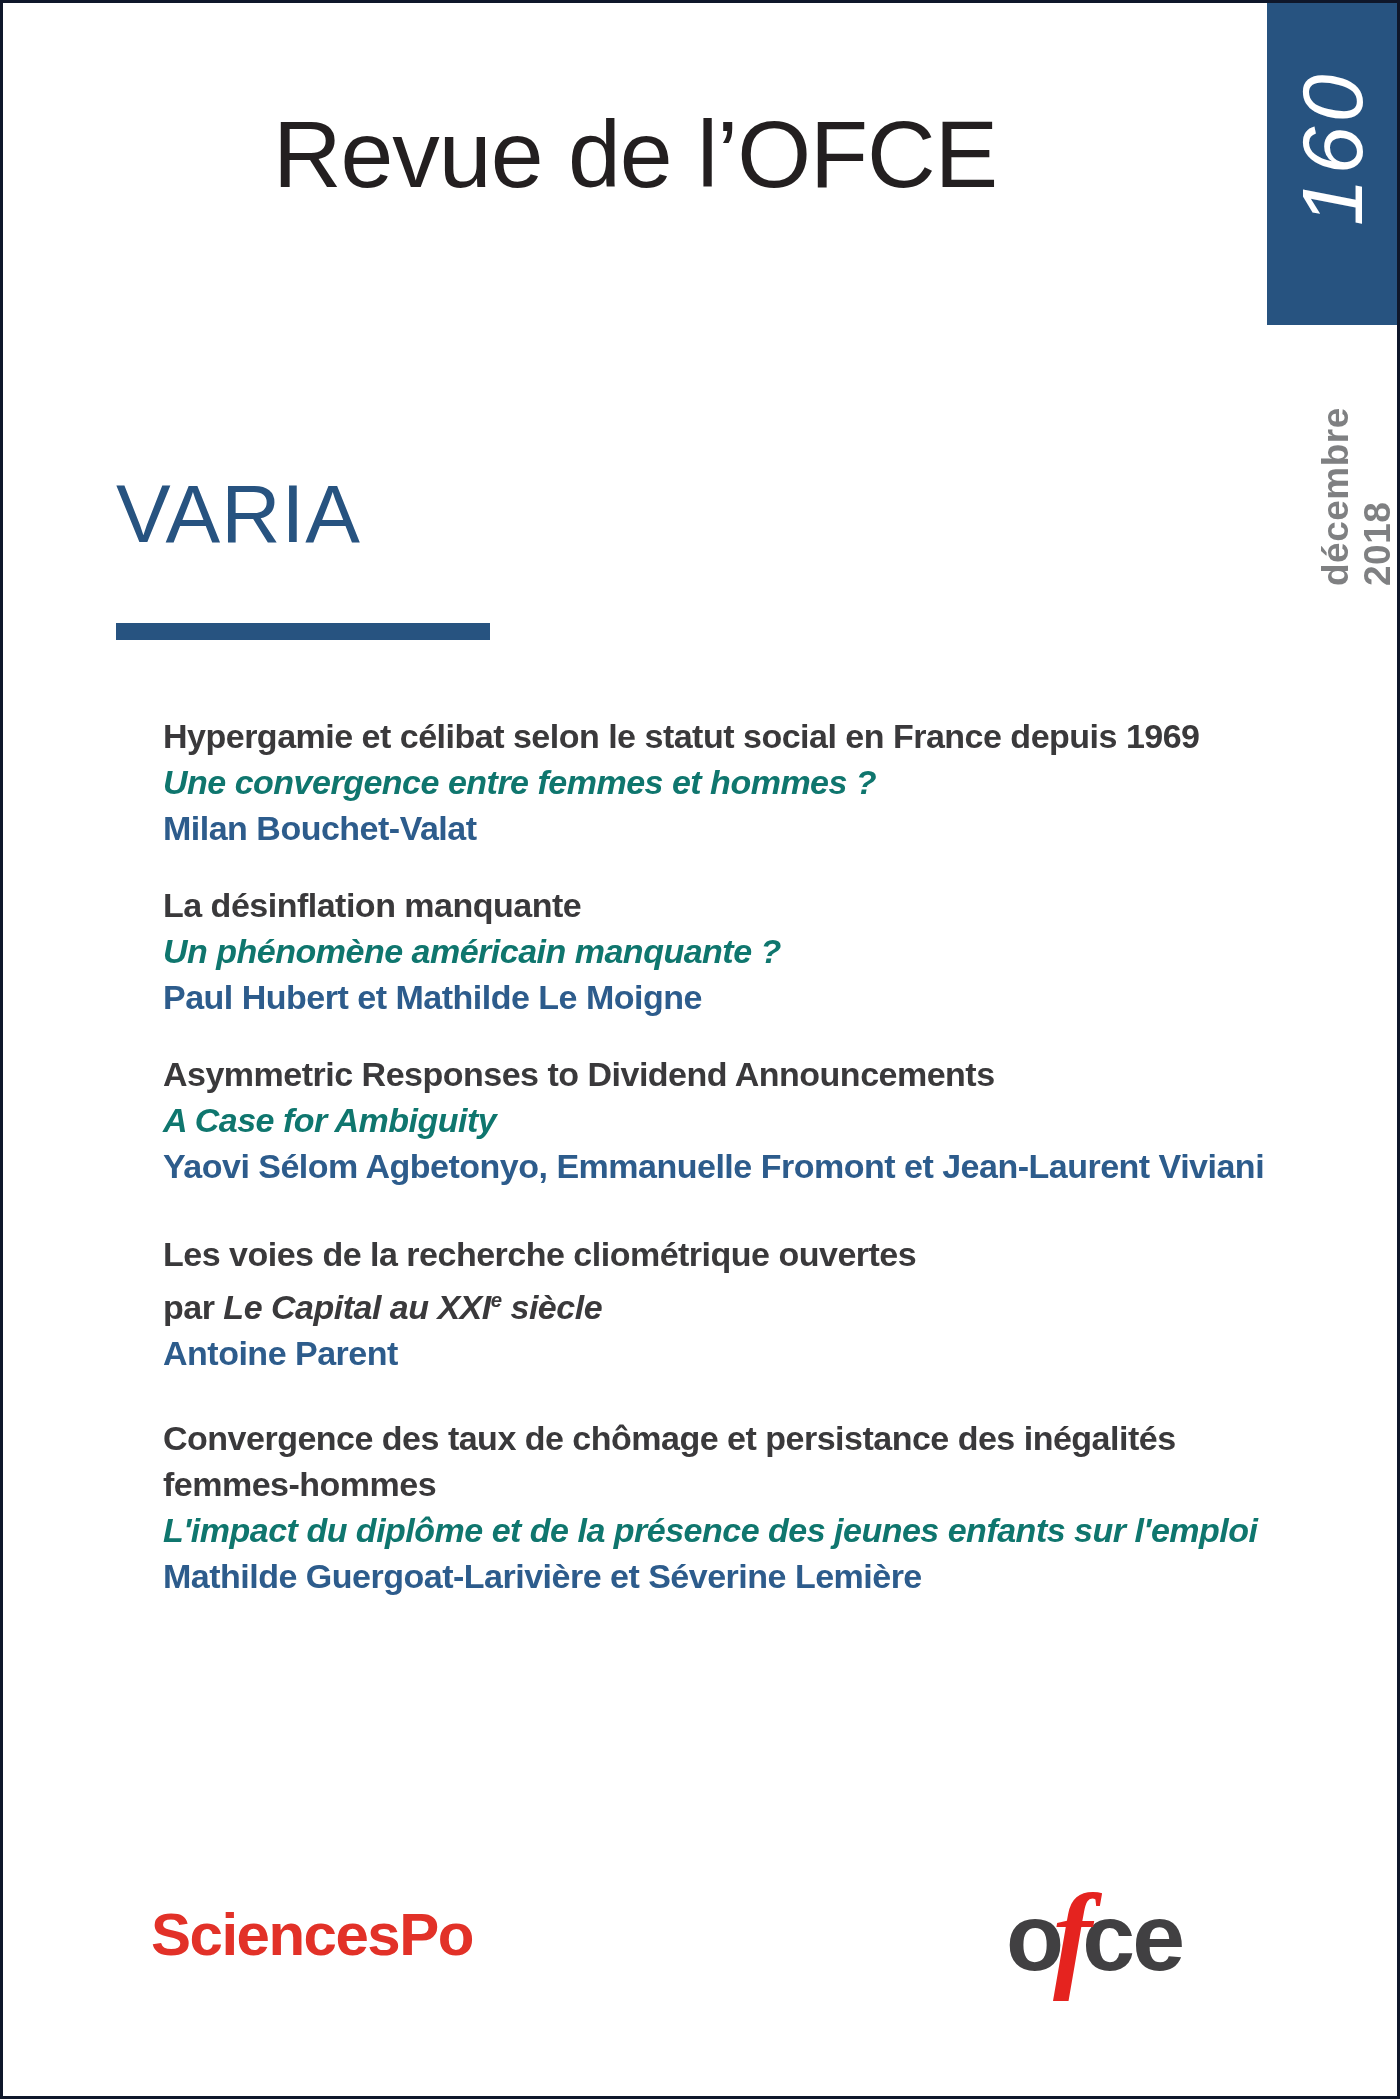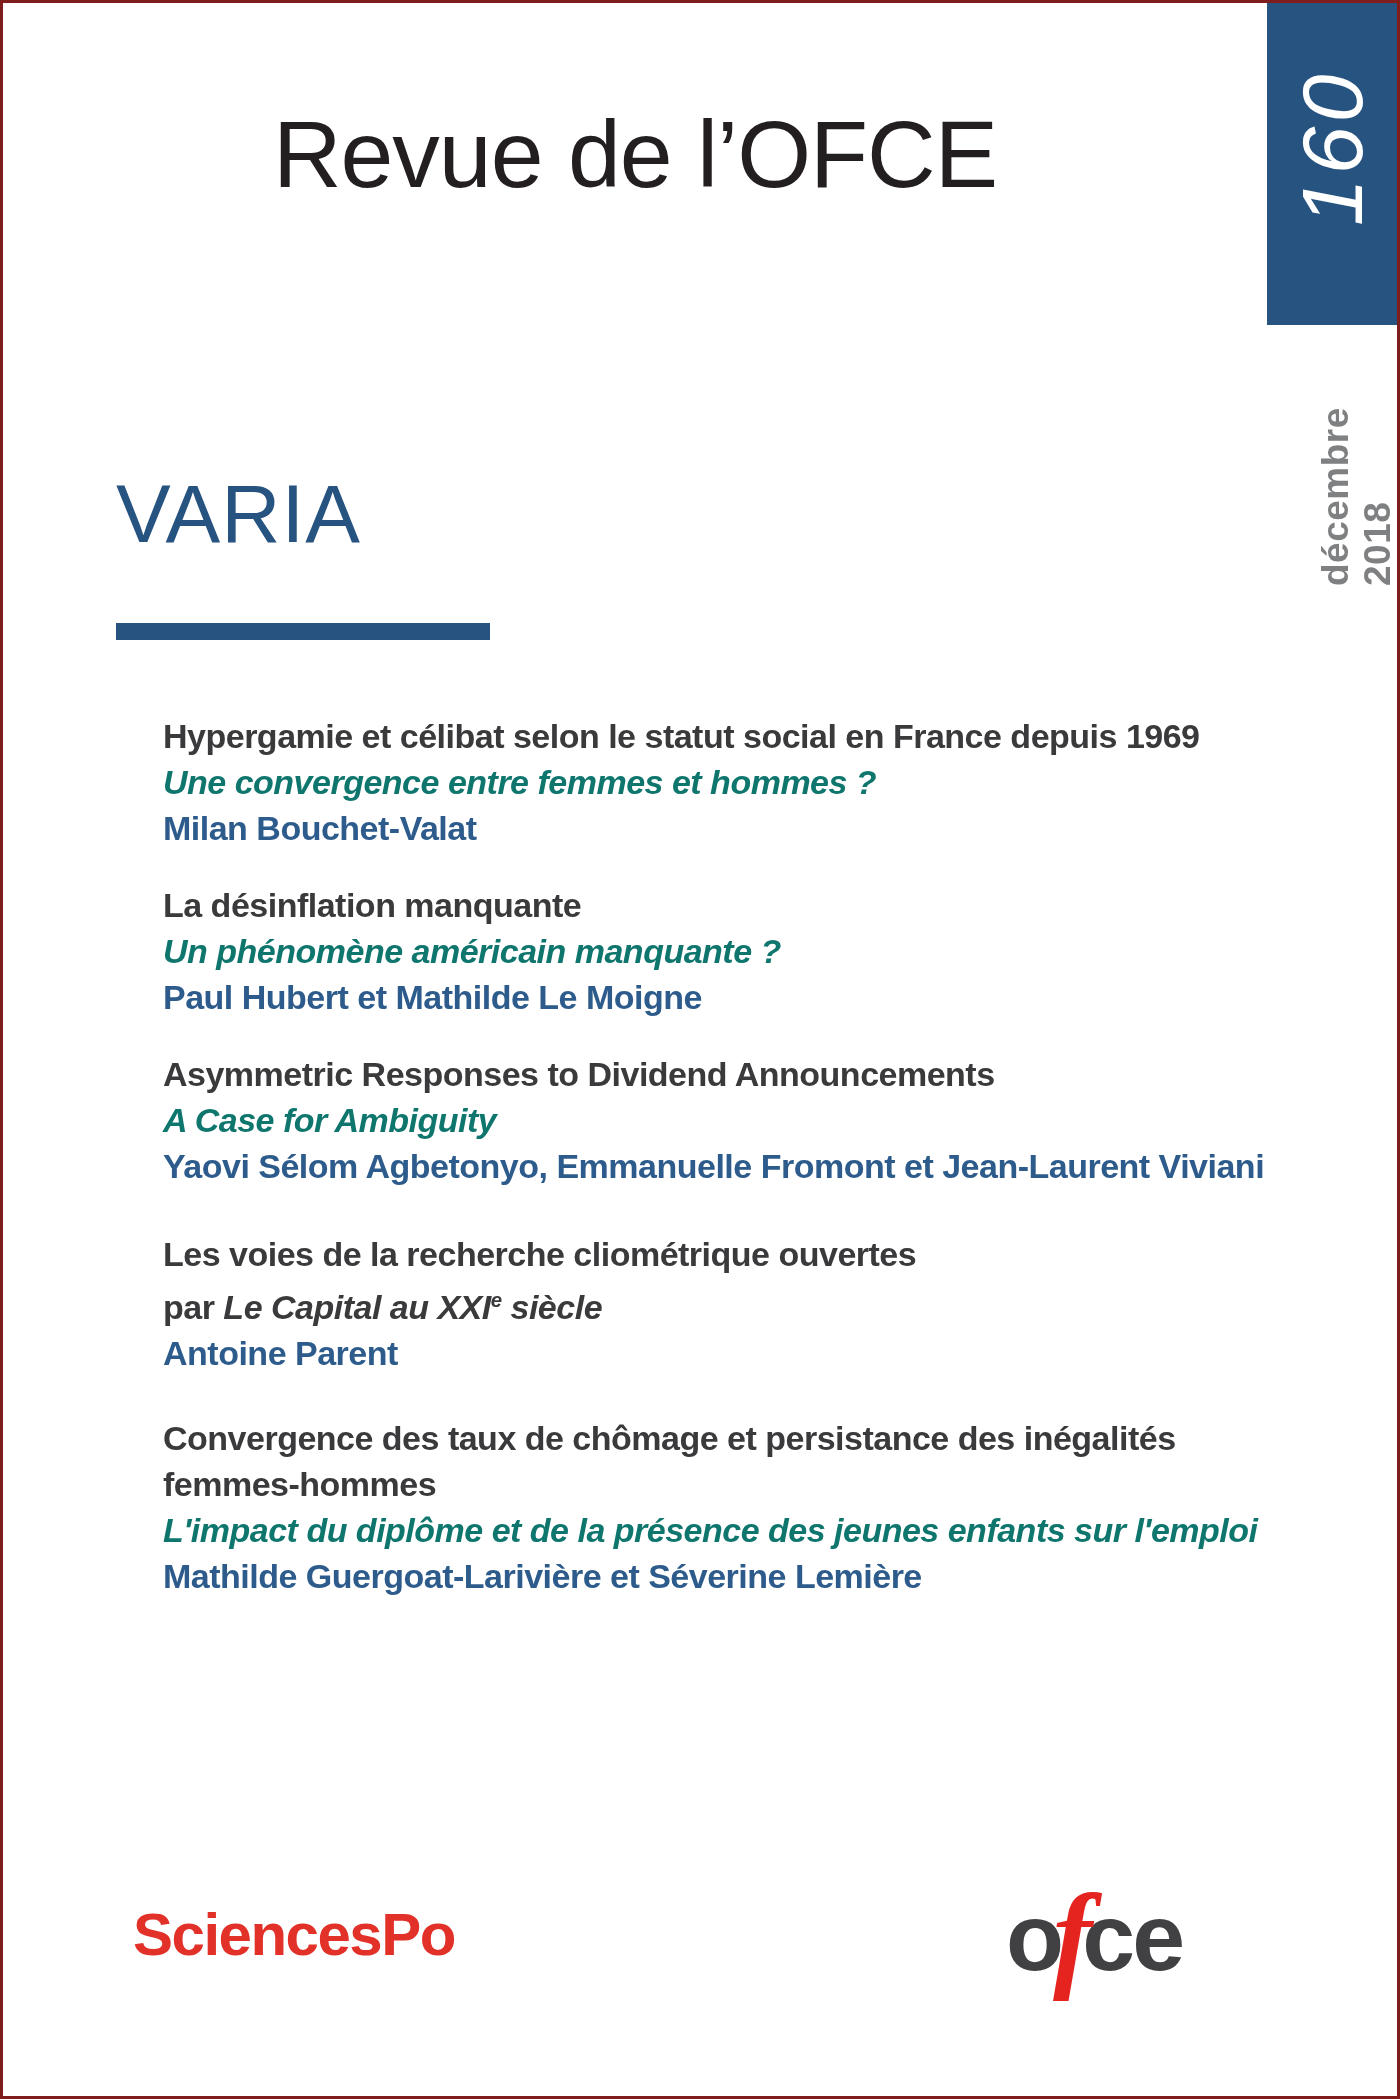--- a/index.html
+++ b/index.html
@@ -1,18 +1,18 @@
 <!DOCTYPE html>
 <html><head>
 <meta charset="utf-8">
 <style>
   html,body { margin:0; padding:0; background:#888; }
   .page {
     position:relative; width:1400px; height:2099px;
-    background:#ffffff; border:3px solid #7f1d1d; box-sizing:border-box;
+    background:#ffffff; border:3px solid #0f172a; box-sizing:border-box;
     overflow:hidden;
     font-family:"Liberation Sans", sans-serif;
   }
   
   .masthead-title {
     position:absolute; top:104px; left:0; right:130px;
     text-align:center; font-size:95px; line-height:95px;
     color:#231f20; letter-spacing:-1px; white-space:nowrap;
   }
   
@@ -49,21 +49,21 @@
   }
   .article .title { color:#3a393b; font-weight:bold; }
   .article .subtitle { color:#0f766e; font-weight:bold; font-style:italic; }
   .article .authors { color:#2d5c8c; font-weight:bold; }
   .article .work-italic { font-style:italic; }
   .article sup { font-size:0.6em; font-style:italic; }
   .a1 { top:710px; } .a2 { top:879px; } .a3 { top:1048px; }
   .a4 { top:1228px; } .a5 { top:1412px; }
   
   .sciencespo-logo {
-    position:absolute; top:1897px; left:130px;
+    position:absolute; top:1897px; left:148px;
     font-size:60px; font-weight:bold; color:#e23128; letter-spacing:-1.5px;
   }
   .ofce-logo {
     position:absolute; top:1880px; left:1003px;
     font-size:95px; font-weight:bold; color:#414042; letter-spacing:-3px;
     line-height:95px;
   }
   .ofce-logo .ofce-f {
     font-family:"Liberation Serif", serif; font-style:italic; font-weight:bold;
     color:#e5231f; font-size:118px; line-height:95px;

